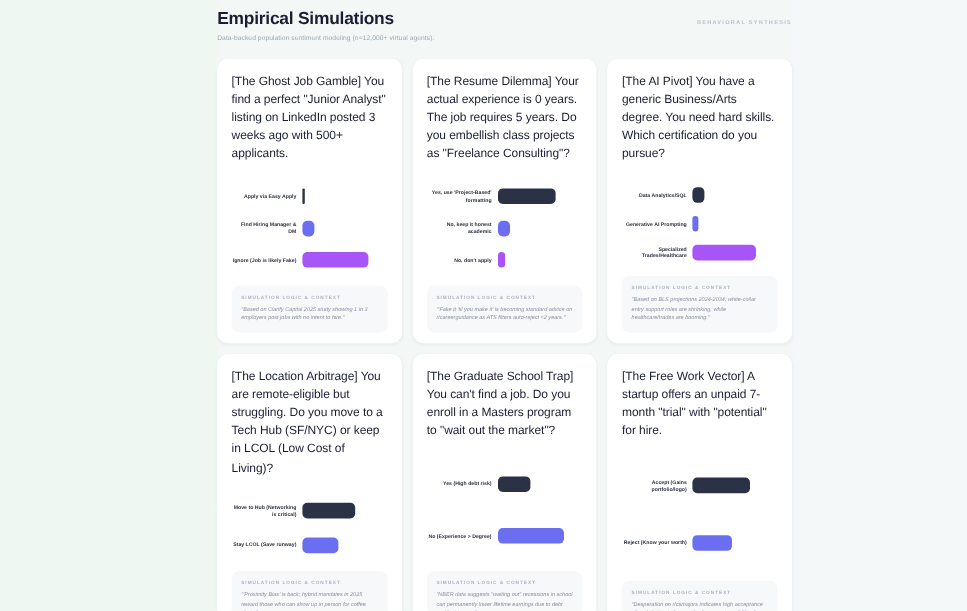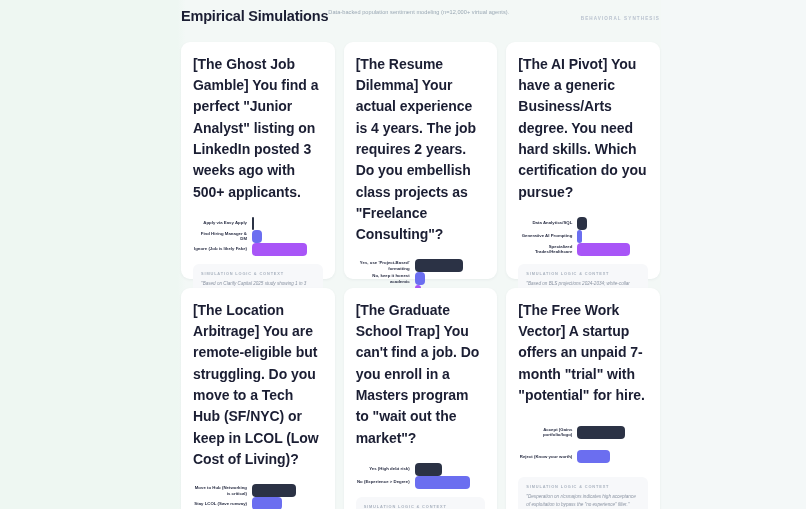--- a/index.html
+++ b/index.html
@@ -39,21 +39,21 @@
     padding: 9px 146px 0 181px;
   }
 
   
   .header {
     display: flex;
     align-items: flex-start;
     justify-content: space-between;
     margin-bottom: 13px;
   }
-  .header-left { display: flex; }
+  .header-left { display: flex; flex-direction: column; }
   .page-title {
     font-size: 14.5px;
     font-weight: bold;
     color: #1b1e33;
     letter-spacing: -0.2px;
     line-height: 1.1;
     margin: 0 0 4px 0;
   }
   .page-subtitle {
     font-size: 5.6px;
@@ -80,22 +80,22 @@
     background: #ffffff;
     border-radius: 9px;
     box-sizing: border-box;
     padding: 12px 12px 9px 12px;
     height: 237px;
     display: flex;
     flex-direction: column;
     box-shadow: 0 1px 3px rgba(25,35,60,0.05);
   }
   .card-prompt {
-    font-size: 14px;
-    font-weight: bold;
+    font-size: 10px;
+    font-weight: normal;
     line-height: 1.52;
     color: #1b1e33;
     letter-spacing: -0.05px;
     margin-bottom: 8px;
   }
 
   
   .chart {
     flex: 1;
     display: flex;
@@ -189,21 +189,21 @@
               <div class="bar" style="width: 78%; background: rgb(168, 85, 247);"></div>
             </div>
           </div>
         </div>
         <div class="note">
           <div class="note-title">SIMULATION LOGIC &amp; CONTEXT</div>
           <div class="note-body">"Based on Clarify Capital 2025 study showing 1 in 3 employers post jobs with no intent to hire."</div>
         </div>
       </div>
       <div class="card">
-        <div class="card-prompt">[The Resume Dilemma] Your actual experience is 4 years. The job requires 2 years. Do you embellish class projects as "Freelance Consulting"?</div>
+        <div class="card-prompt">[The Resume Dilemma] Your actual experience is 0 years. The job requires 5 years. Do you embellish class projects as "Freelance Consulting"?</div>
         <div class="chart">
           <div class="bar-row">
             <div class="bar-label">Yes, use 'Project-Based' formatting</div>
             <div class="bar-track">
               <div class="bar" style="width: 68%; background: rgb(43, 50, 69);"></div>
             </div>
           </div>
           <div class="bar-row">
             <div class="bar-label">No, keep it honest academic</div>
             <div class="bar-track">

